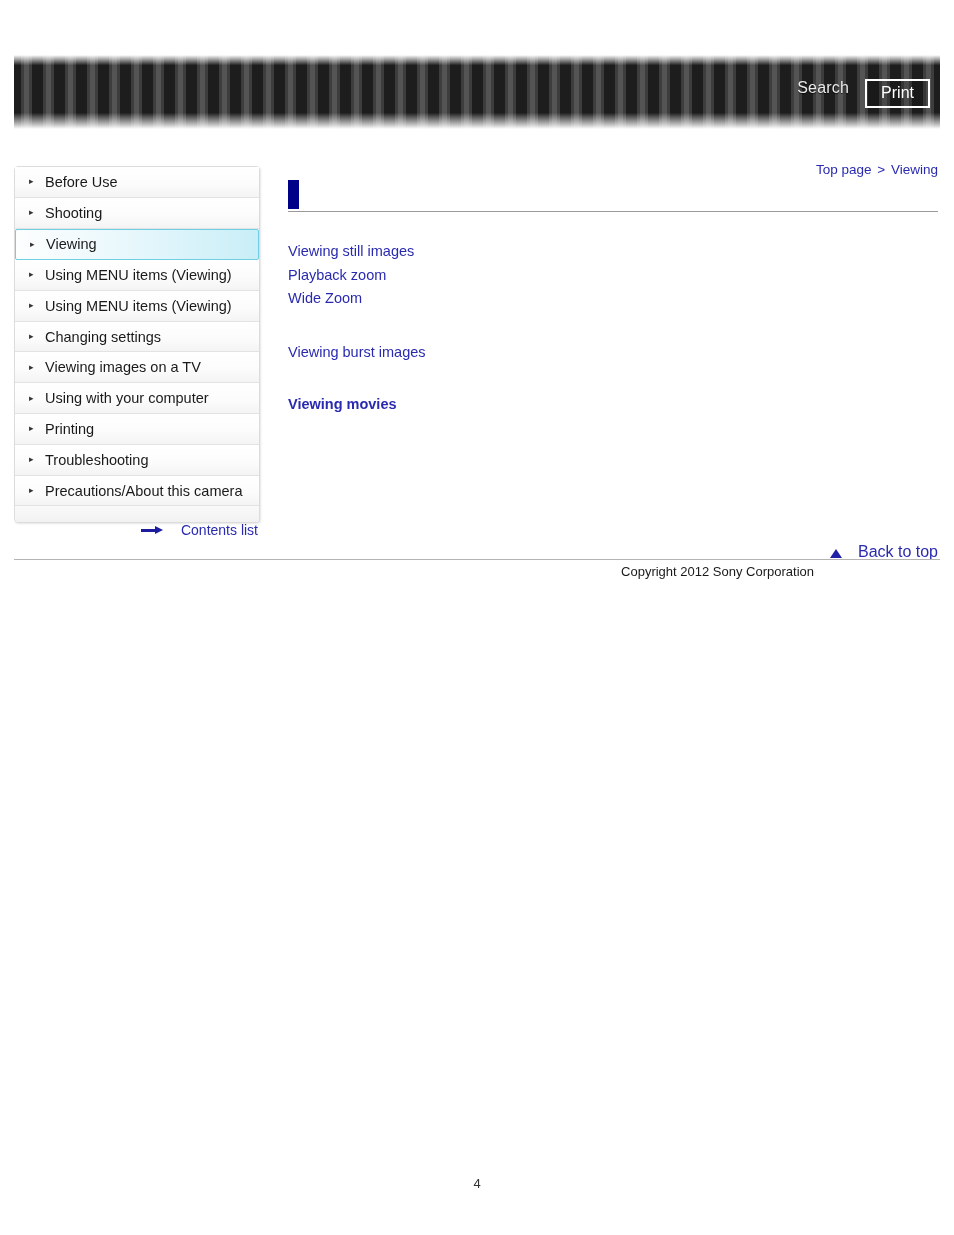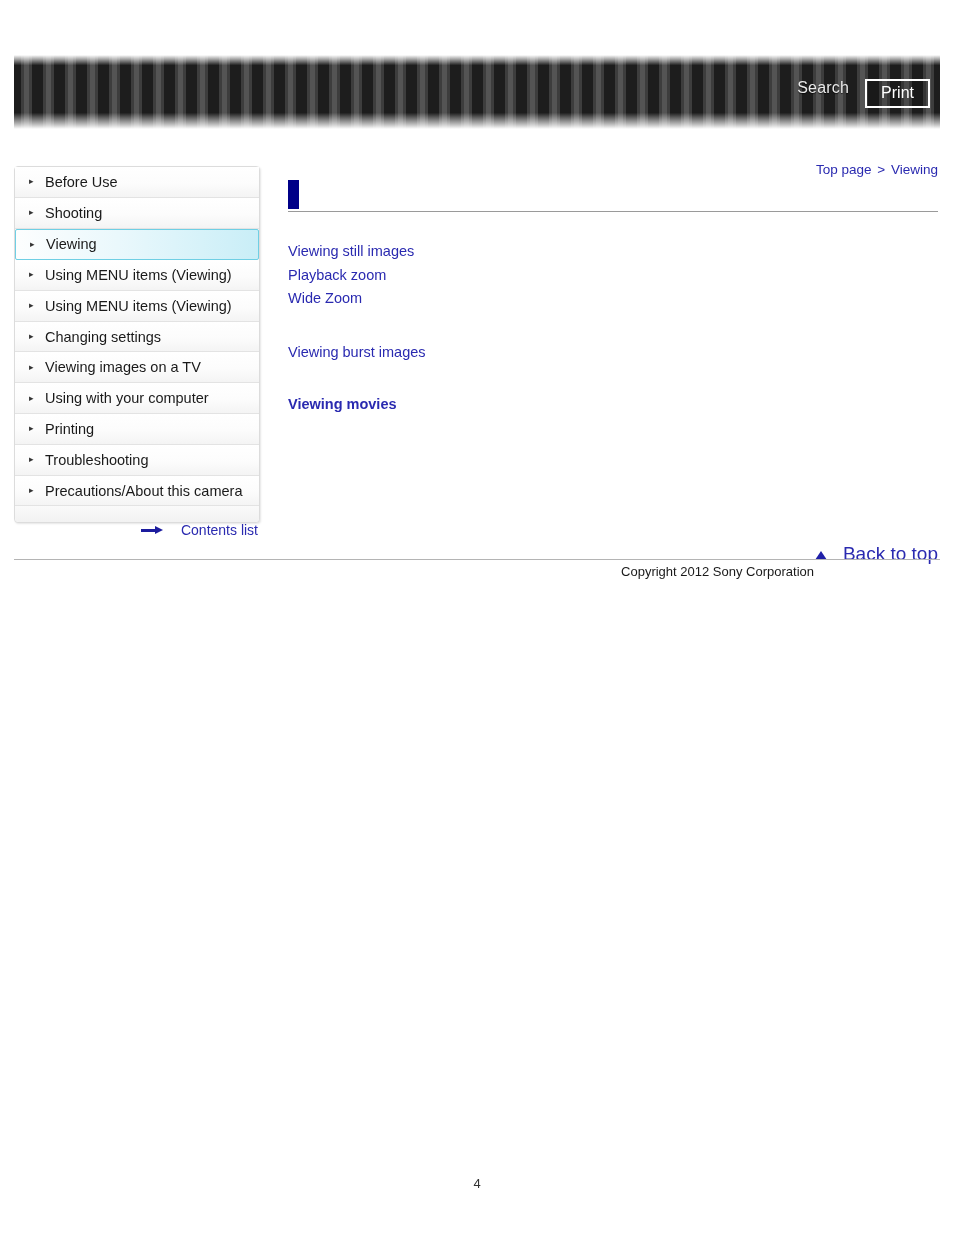--- a/index.html
+++ b/index.html
@@ -214,21 +214,21 @@
   #group-4 { margin-top: 29px; }
 
   
   #back-to-top-row {
     position: absolute;
     right: 16px;
     top: 543px;
     display: flex;
     align-items: center;
     gap: 16px;
-    font-size: 19px;
+    font-size: 16px;
   }
   #back-to-top-icon {
     width: 0; height: 0;
     border-left: 6px solid transparent;
     border-right: 6px solid transparent;
     border-bottom: 9px solid #2020a8;
     transform: translateY(1px);
   }
   #back-to-top-link {
     color: #2a2ab0;

